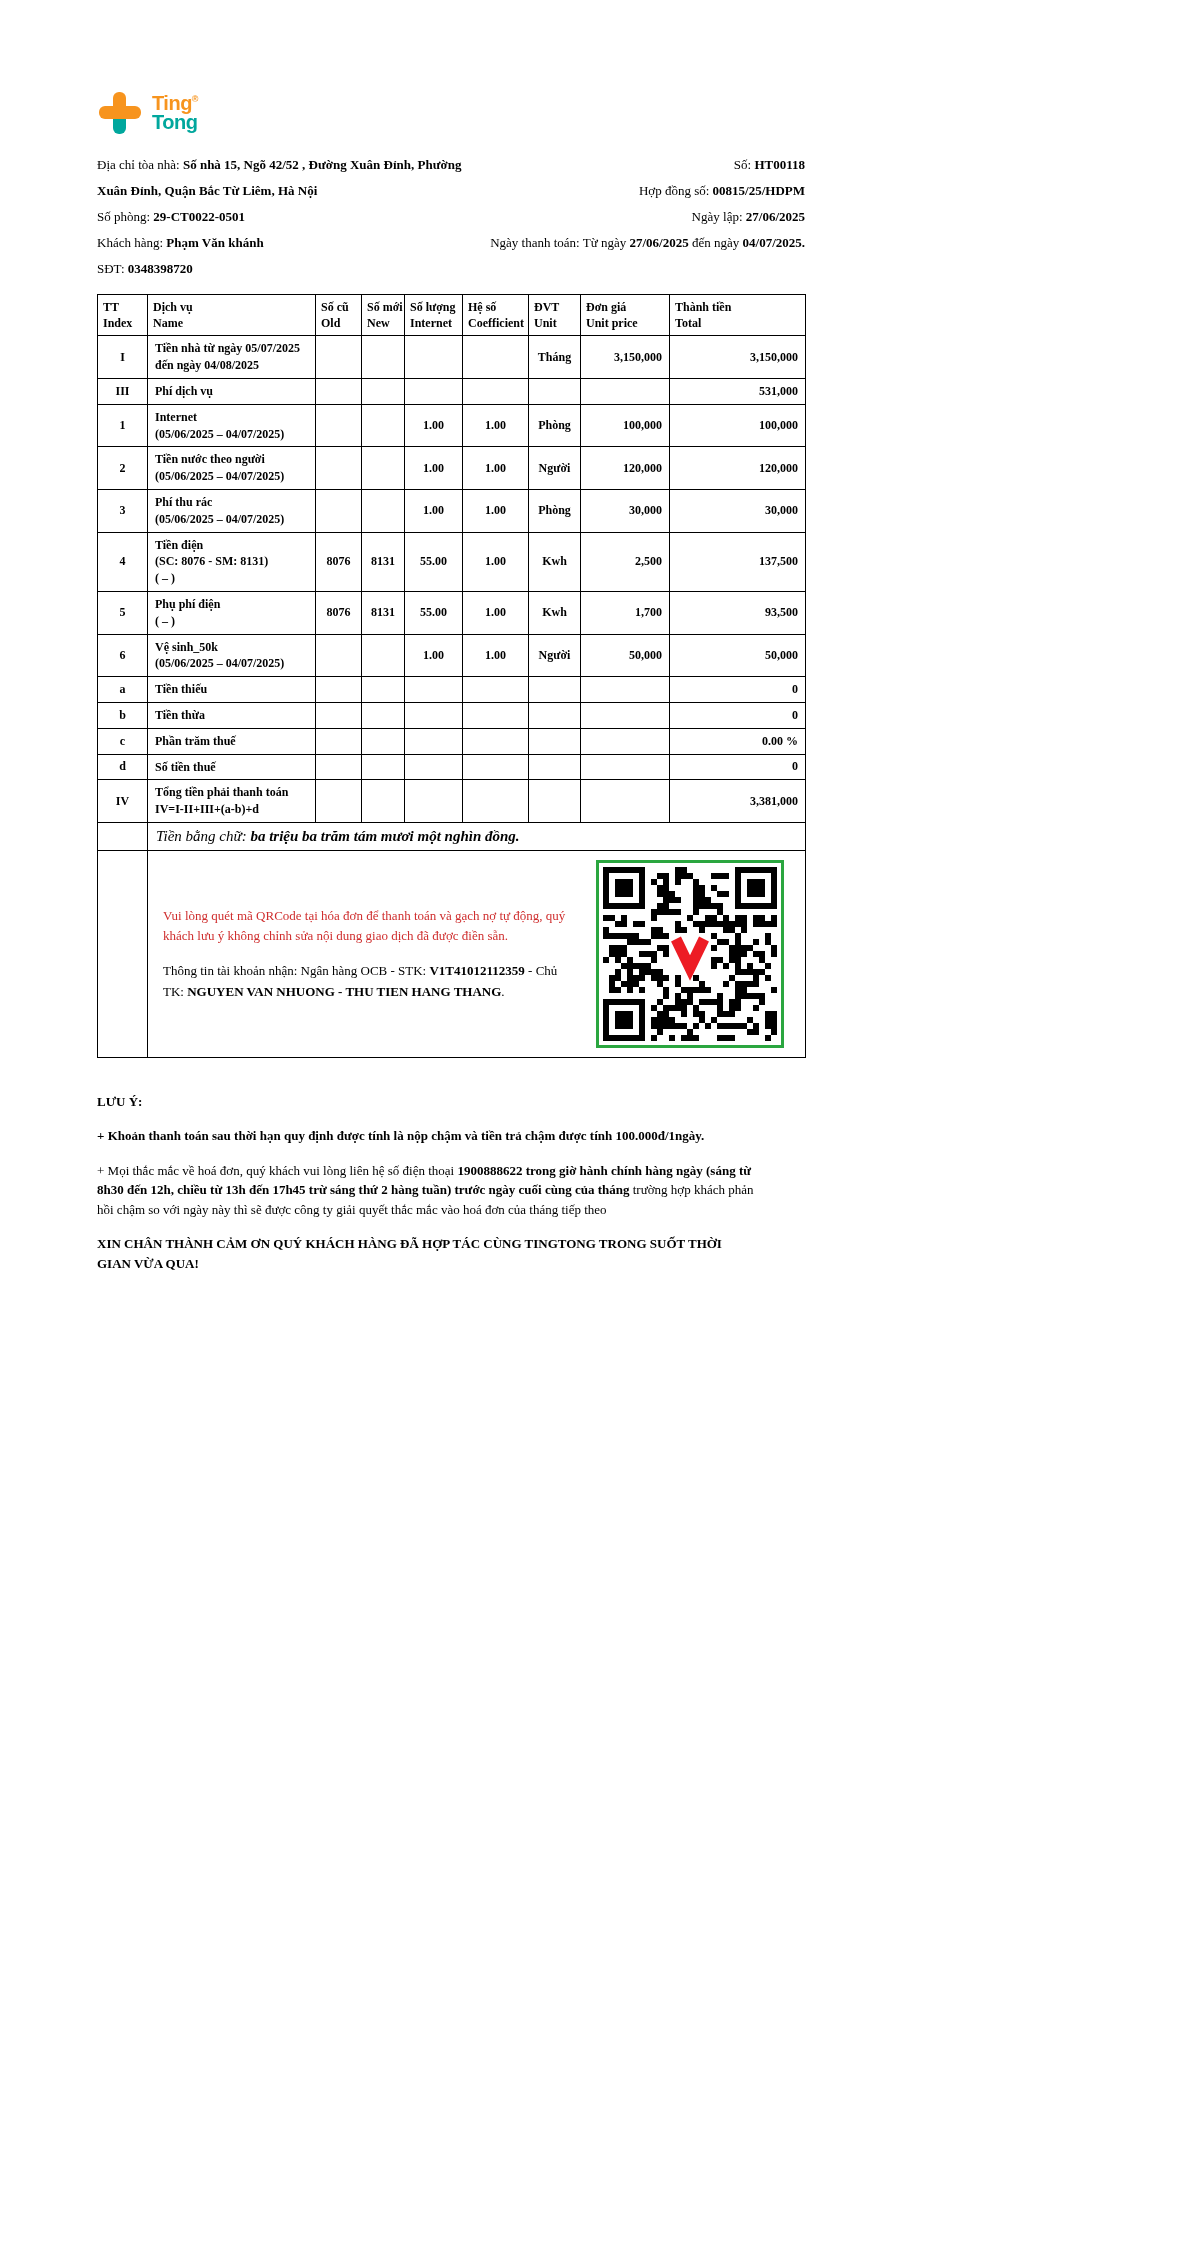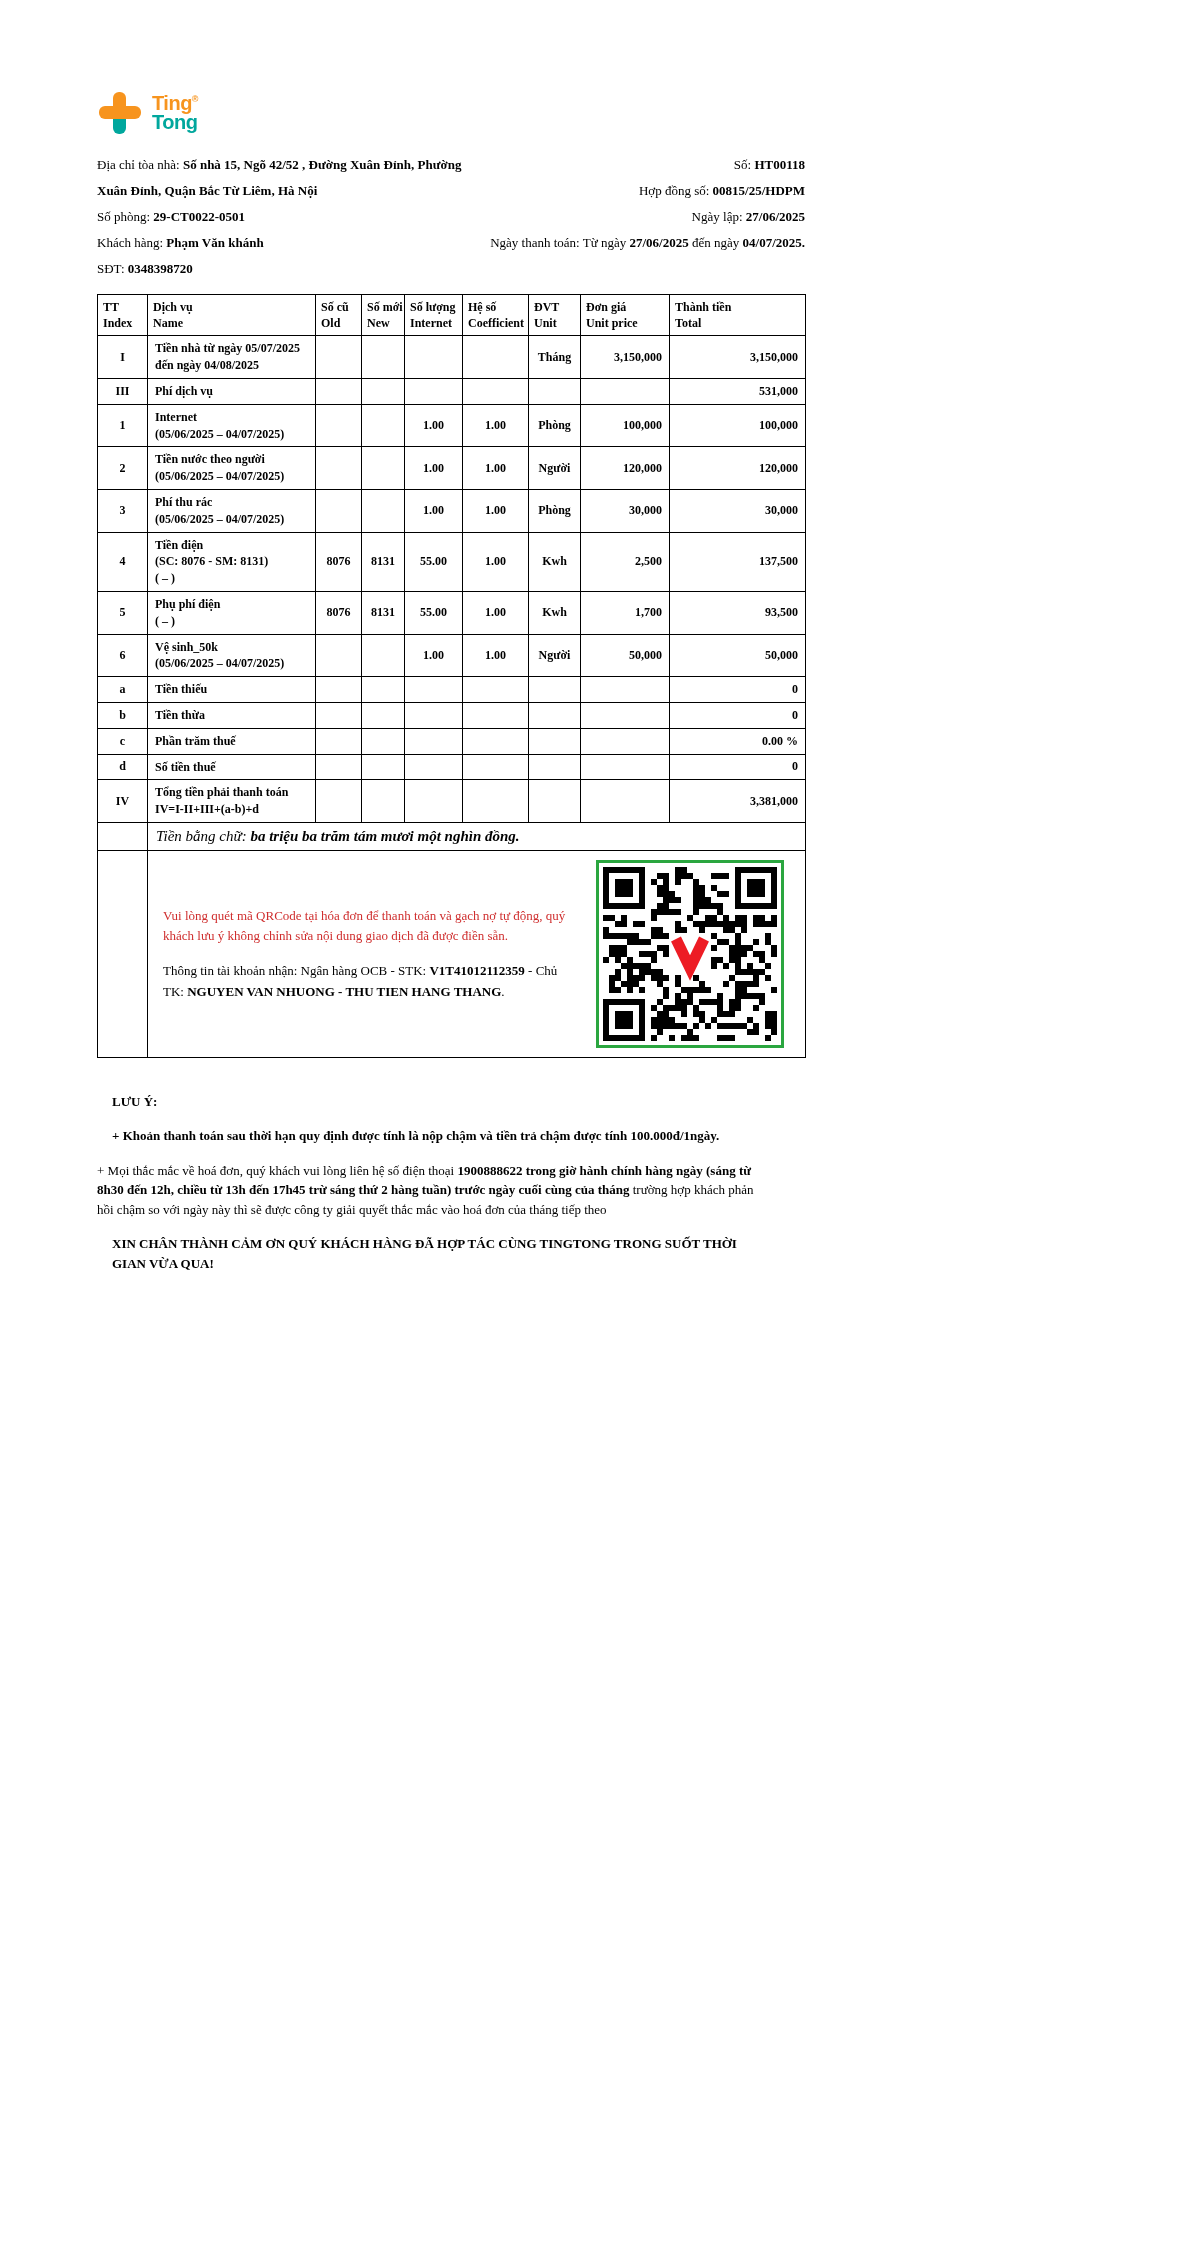--- a/index.html
+++ b/index.html
@@ -47,21 +47,21 @@
   td.qr-cell { padding: 9px 9px; font-weight: normal; }
   .qr-flex { display: flex; align-items: center; gap: 18px; }
   .qr-text { flex: 1; font-size: 13px; line-height: 1.55; padding-left: 6px; }
   .qr-notice { color: #CF2E2E; margin-bottom: 15px; }
   .qr-account { color: #000; }
   .qr-frame { border: 3px solid #2AA63F; background: #fff; padding: 4px; margin-right: 12px; line-height: 0; }
 
   
   .footer { margin-top: 34px; font-size: 13px; line-height: 1.5; width: 660px; }
   .footer p { margin-bottom: 15px; }
-  .f-bold { font-weight: bold; margin-left: 15px; }
+  .f-bold { font-weight: bold; }
 </style>
 </head>
 <body>
 
 <div class="page">
   <div class="content">
 
     <div class="header">
       <div class="logo">
         <svg width="46" height="46" viewBox="0 0 46 46">

